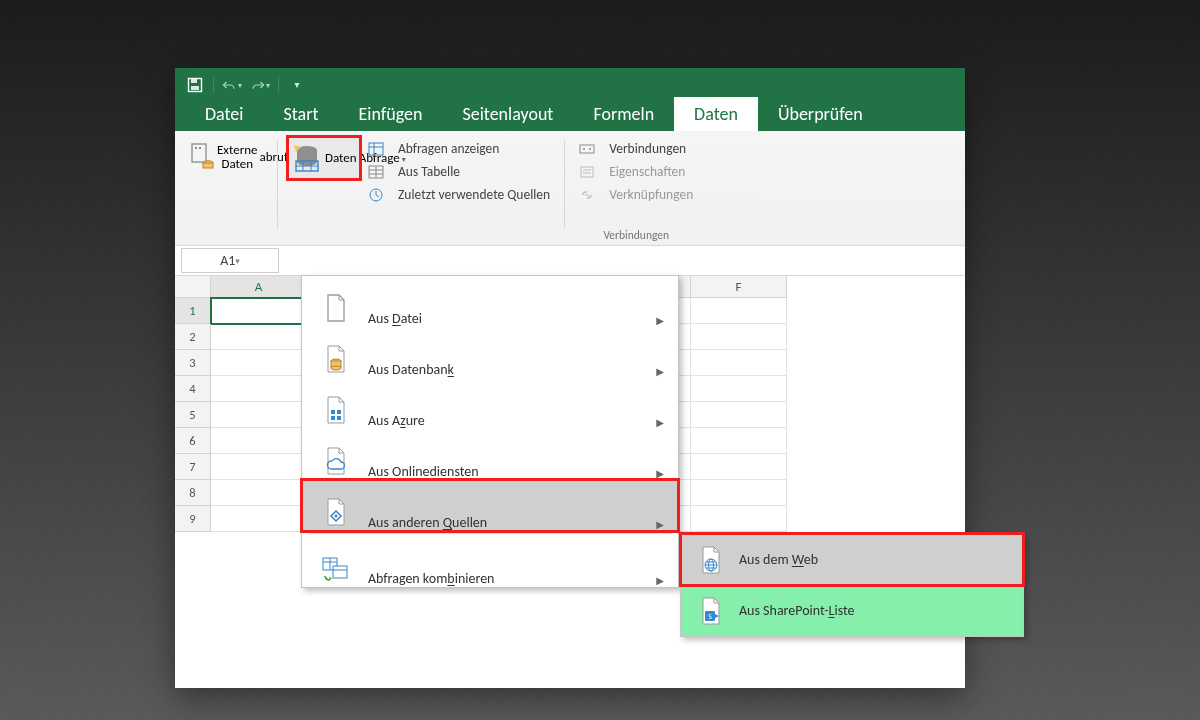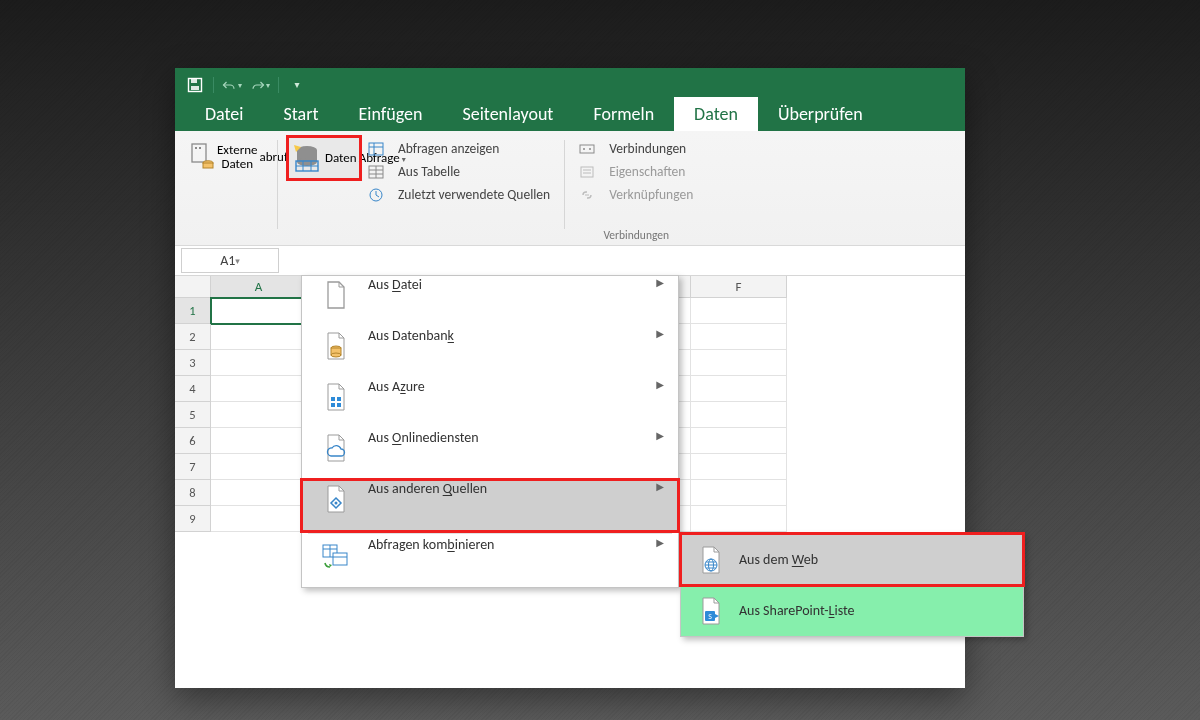--- a/index.html
+++ b/index.html
@@ -44,21 +44,21 @@
   .col { width:96px; text-align:center; font-size:13px; background:#f3f3f3; color:#555;
          border-right:1px solid #d2d2d2; border-bottom:1px solid #d2d2d2; line-height:22px;}
   .rows .r { display:flex; height:26px;}
   .r .rn { width:36px; text-align:center; background:#f3f3f3; border-right:1px solid #d2d2d2;
            border-bottom:1px solid #d2d2d2; font-size:12.5px; color:#555; line-height:26px;}
   .r .c { width:96px; border-right:1px solid #e2e2e2; border-bottom:1px solid #e2e2e2;}
   .sel { outline:2px solid #217346; outline-offset:-1px; background:#fff;}
   
   .menu { position:absolute; left:126px; top:207px; width:378px; background:#fff;
           border:1px solid #c4c4c4; box-shadow:3px 3px 6px rgba(0,0,0,.25); z-index:20; }
-  .menu .mi { height:51px; display:flex; align-items:flex-start; gap:16px; padding:0 14px 0 18px;
+  .menu .mi { height:51px; display:flex; align-items:flex-end; gap:16px; padding:0 14px 0 18px;
               font-size:14px; color:#333; position:relative;}
   .menu .mi .arr { position:absolute; right:14px; font-size:10px; color:#666;}
   .menu .mi.hover { background:#cfcfcf; }
   .menu .msep { height:1px; background:#e2e2e2; margin:2px 6px;}
   .menu .mico { width:32px; height:38px; display:flex;align-items:center;justify-content:center;}
   .u { text-decoration:underline; text-underline-offset:2px;}
   
   .submenu { position:absolute; left:505px; top:465px; width:344px; background:#86efac;
              border:1px solid #c4c4c4; box-shadow:3px 3px 6px rgba(0,0,0,.25); z-index:21;}
   .submenu .mi { height:51px; display:flex; align-items:center; gap:16px; padding:0 14px 0 18px;

